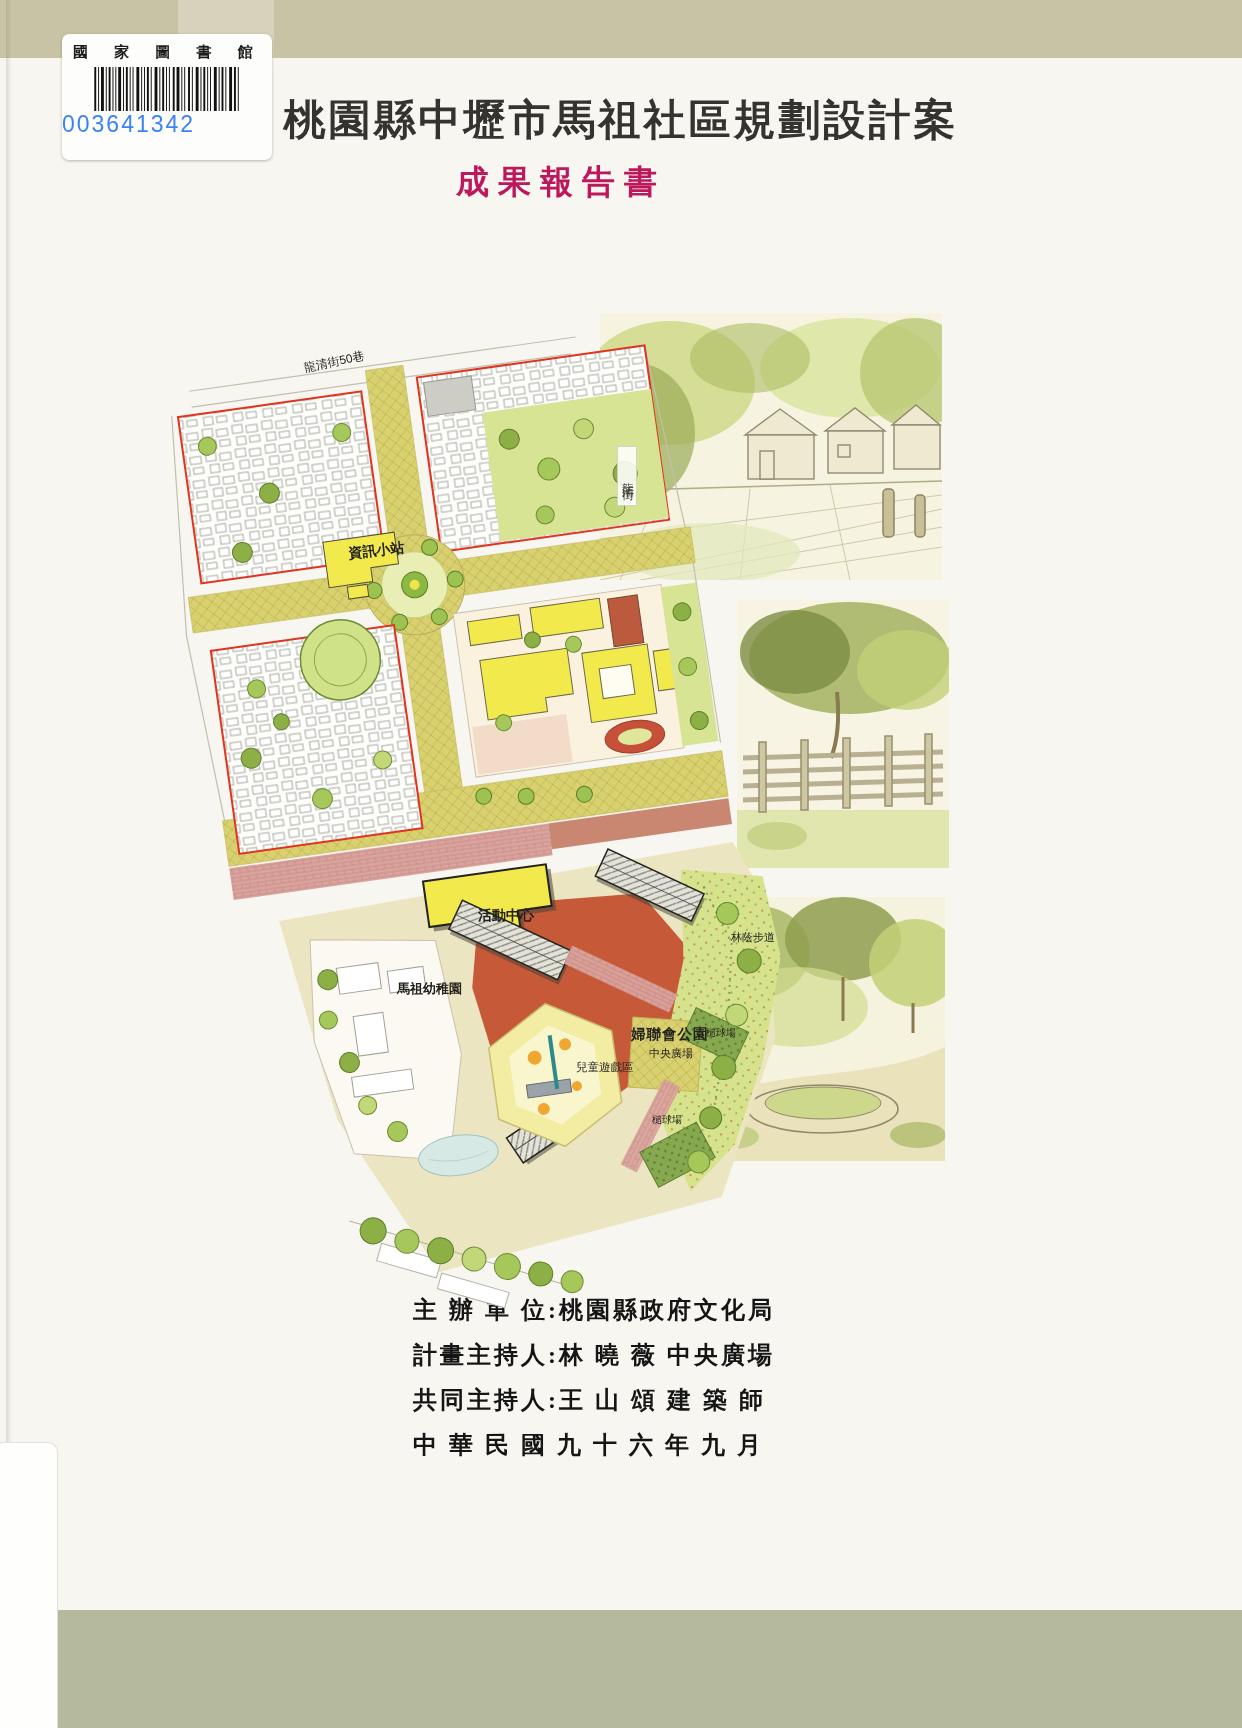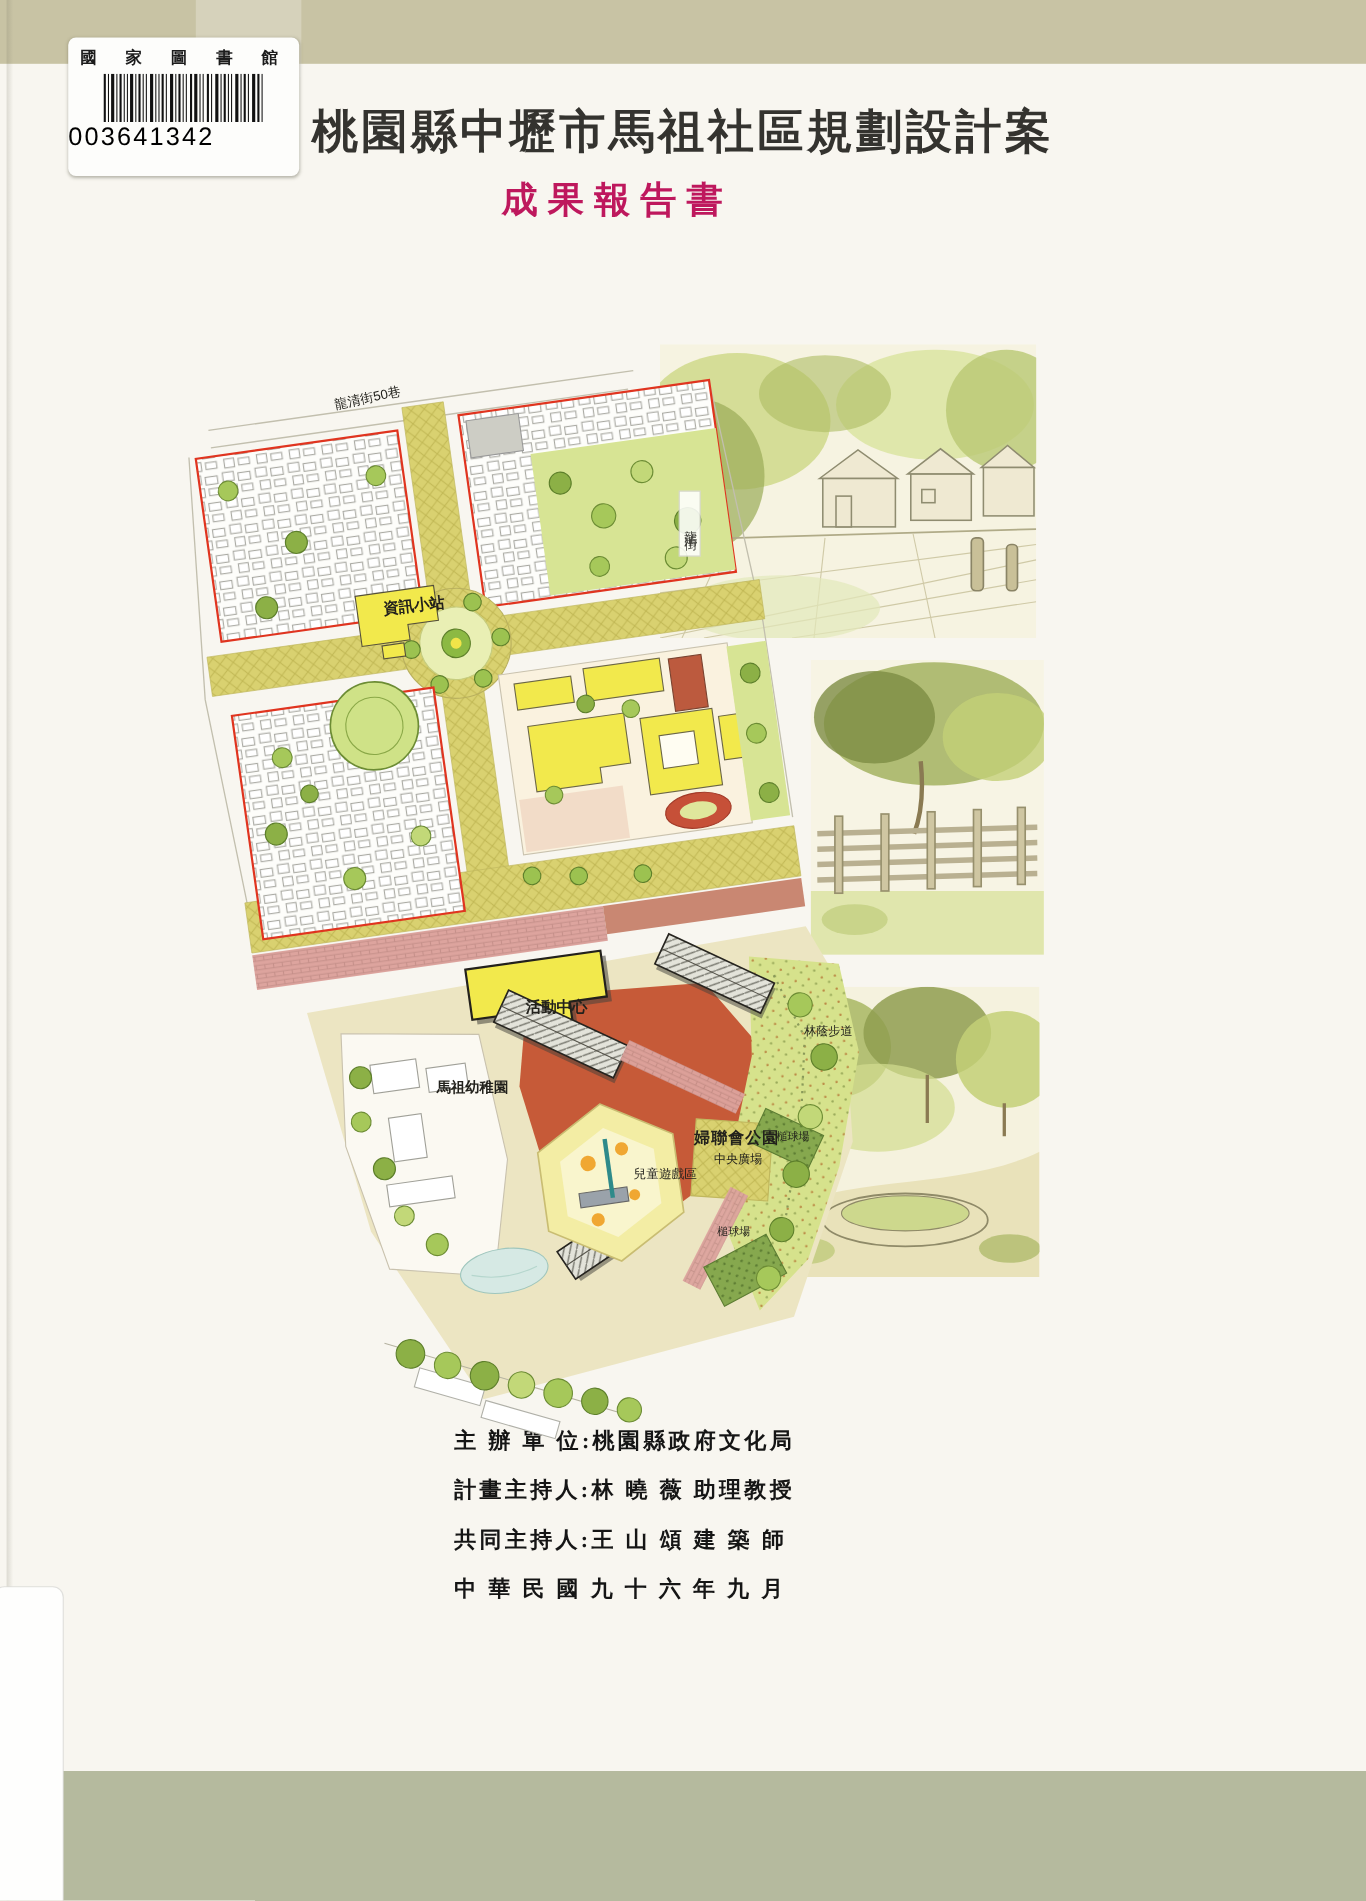--- a/index.html
+++ b/index.html
@@ -8,21 +8,21 @@
   .band-top{position:absolute;left:0;top:0;width:1242px;height:58px;background:#c8c3a4;}
   .band-bottom{position:absolute;left:0;top:1610px;width:1242px;height:118px;background:#b5ba9e;}
   .spine-crease{position:absolute;left:6px;top:0;width:6px;height:1728px;
         background:linear-gradient(90deg,rgba(120,118,100,.22),rgba(120,118,100,0));}
   .tape{position:absolute;left:178px;top:0;width:96px;height:70px;background:rgba(255,255,255,.25);}
 
   .barcode-label{position:absolute;left:62px;top:34px;width:210px;height:126px;background:#fdfdfb;
         border-radius:7px;box-shadow:0 1px 3px rgba(60,60,40,.35);text-align:left;}
   .lib-name{margin-top:9px;font-size:15px;letter-spacing:11px;padding-left:11px;color:#1c1c1c;font-weight:bold;}
   .barcode{display:block;margin:5px auto 0 auto;width:152px;height:44px;}
-  .barcode-num{font-size:23px;color:#000000;letter-spacing:2px;font-family:"Liberation Sans",sans-serif;}
+  .barcode-num{font-size:23px;color:#3b82f6;letter-spacing:2px;font-family:"Liberation Sans",sans-serif;}
 
   .title{position:absolute;left:56px;top:92px;width:1130px;margin:0;text-align:center;
         font-size:42px;font-weight:bold;color:#34332f;letter-spacing:3px;}
   .subtitle{position:absolute;left:56px;top:160px;width:1010px;margin:0;text-align:center;
         font-size:33px;font-weight:bold;color:#be185d;letter-spacing:9px;}
 
   .siteplan{position:absolute;left:150px;top:300px;width:640px;height:1040px;z-index:3;}
   .siteplan text{font-family:"Liberation Sans",sans-serif;fill:#22211c;}
 
   .photo{position:absolute;z-index:1;}
@@ -30,21 +30,21 @@
   .photo2{left:737px;top:600px;width:212px;height:268px;}
   .photo3{left:703px;top:897px;width:242px;height:264px;}
 
   .street-vert{position:absolute;left:617px;top:446px;width:20px;height:60px;z-index:4;
         background:rgba(255,255,255,.88);border:1px solid rgba(150,150,130,.4);
         writing-mode:vertical-rl;text-orientation:upright;font-size:12px;color:#3a3a34;
         letter-spacing:3px;text-align:center;padding-top:2px;box-sizing:border-box;}
 
   .credits{position:absolute;left:413px;top:1288px;color:#151515;
         font-family:"Liberation Serif",serif;font-weight:bold;}
-  .credit-line{font-size:20px;letter-spacing:3px;height:45px;line-height:45px;white-space:nowrap;}
+  .credit-line{font-size:24px;letter-spacing:3px;height:45px;line-height:45px;white-space:nowrap;}
 
   .corner-sticker{position:absolute;left:-6px;top:1442px;width:62px;height:300px;background:#fefefd;
         border:1px solid rgba(90,90,80,.18);border-radius:10px;}
 </style>
 </head>
 <body>
 
 <div class="page">
   <div class="band-top"></div>
   <div class="tape"></div>
@@ -427,19 +427,19 @@
       <text x="499" y="757" font-size="11">中央廣場</text>
       <text x="426" y="771" font-size="11.5">兒童遊戲區</text>
       <text x="556" y="736" font-size="10">槌球場</text>
       <text x="502" y="823" font-size="10">槌球場</text>
       <text x="247" y="693" font-size="13" font-weight="bold">馬祖幼稚園</text>
     </g>
   </svg>
 
   <div class="credits">
     <div class="credit-line">主 辦 單 位:桃園縣政府文化局</div>
-    <div class="credit-line">計畫主持人:林 曉 薇 助理教授</div>
+    <div class="credit-line">計畫主持人:林 曉 薇 中央廣場</div>
     <div class="credit-line">共同主持人:王 山 頌 建 築 師</div>
     <div class="credit-line">中 華 民 國 九 十 六 年 九 月</div>
   </div>
 
   <div class="corner-sticker"></div>
 </div>
 
 </body></html>

